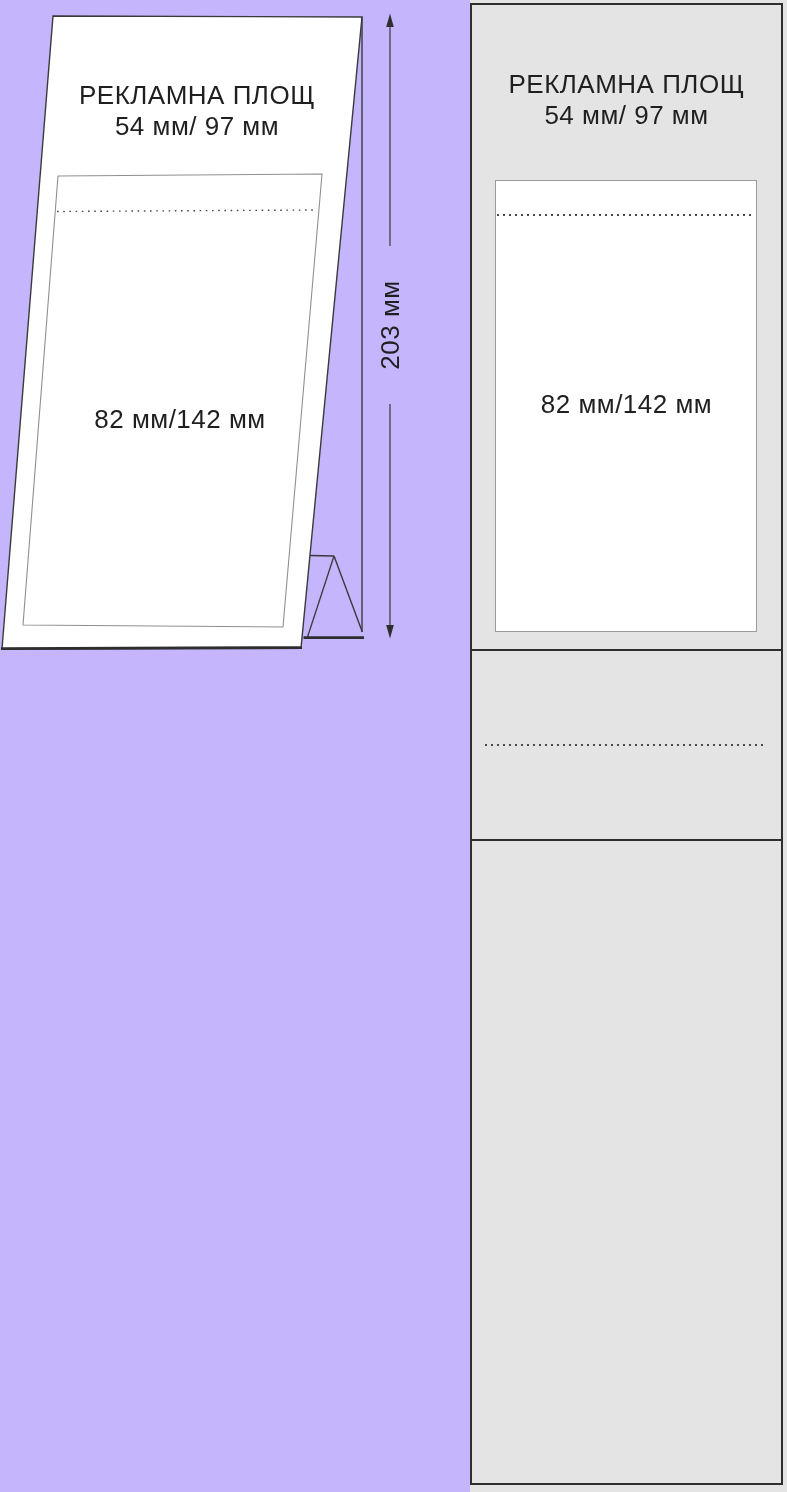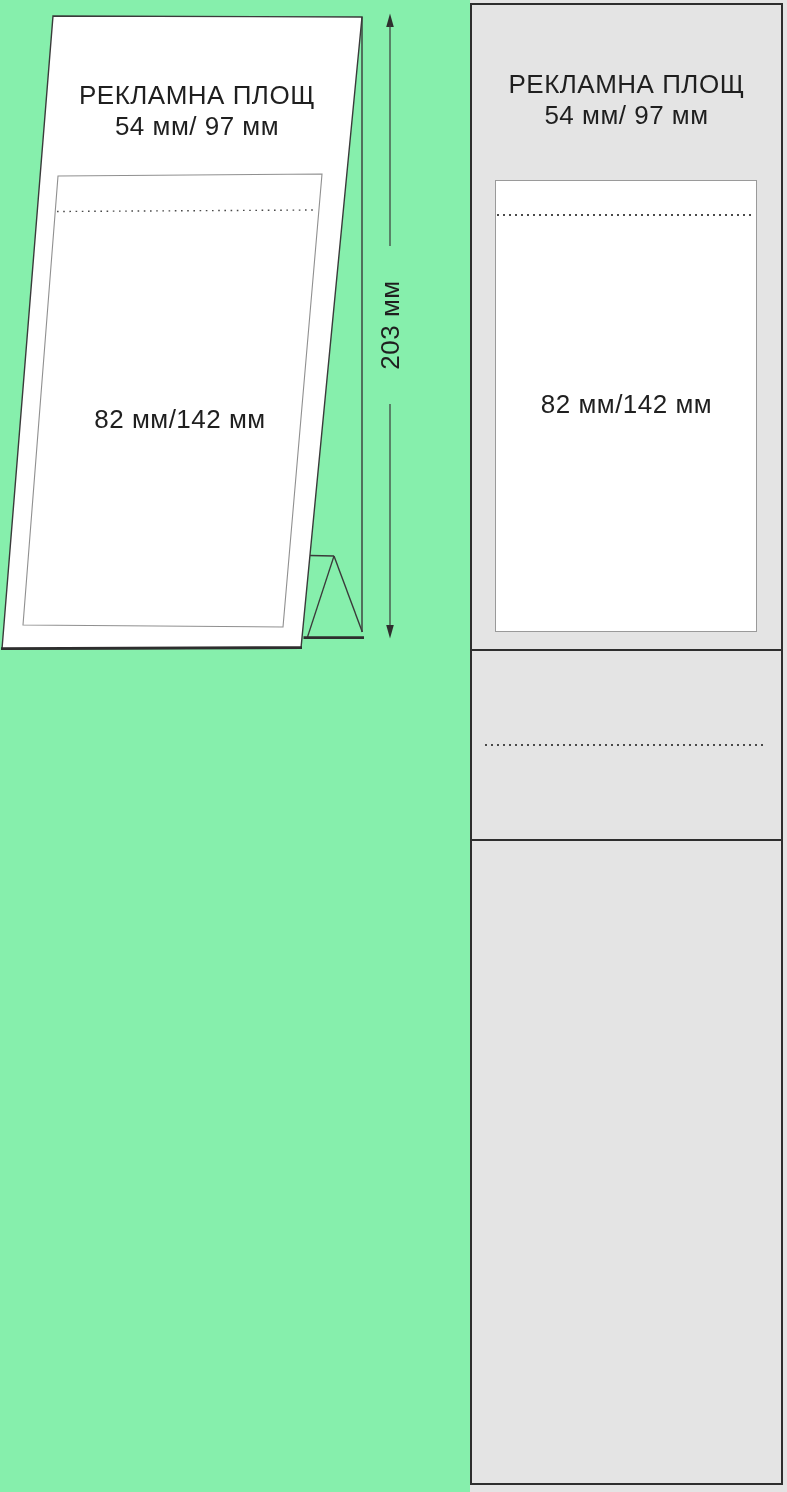--- a/index.html
+++ b/index.html
@@ -1,20 +1,20 @@
 <!DOCTYPE html>
 <html><head>
 <meta charset="utf-8">
 <style>
   html, body { margin: 0; padding: 0; background: #ffffff; }
   #stage {
     position: relative;
     width: 787px;
     height: 1492px;
-    background: #86efac;
+    background: #c4b5fd;
     overflow: hidden;
     font-family: "Liberation Sans", sans-serif;
     color: #1f1f1f;
   }
 
   
   #persp-svg { position: absolute; left: 0; top: 0; }
   .svg-label {
     font-family: "Liberation Sans", sans-serif;
     font-size: 26px;

